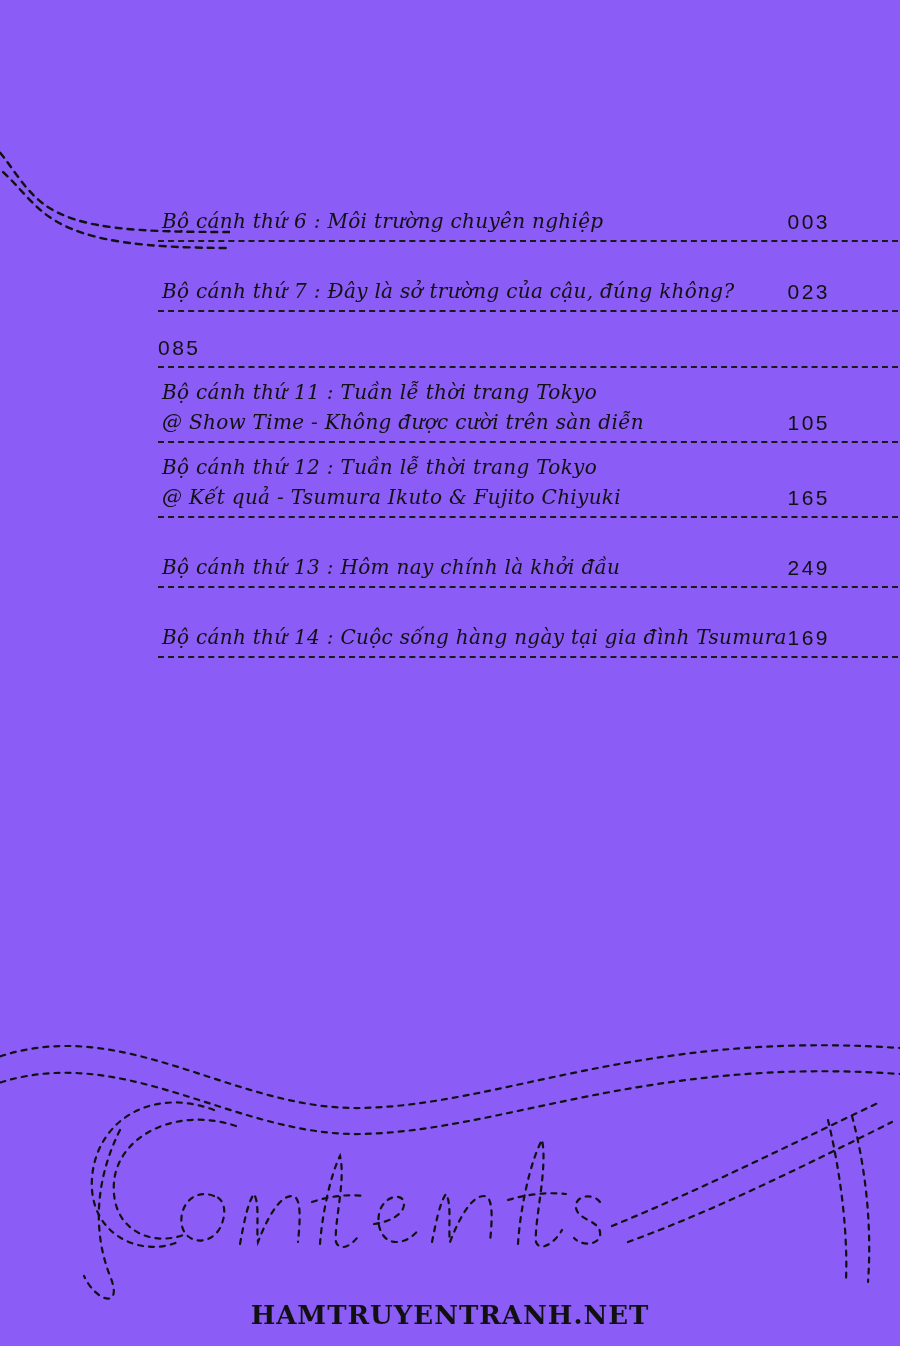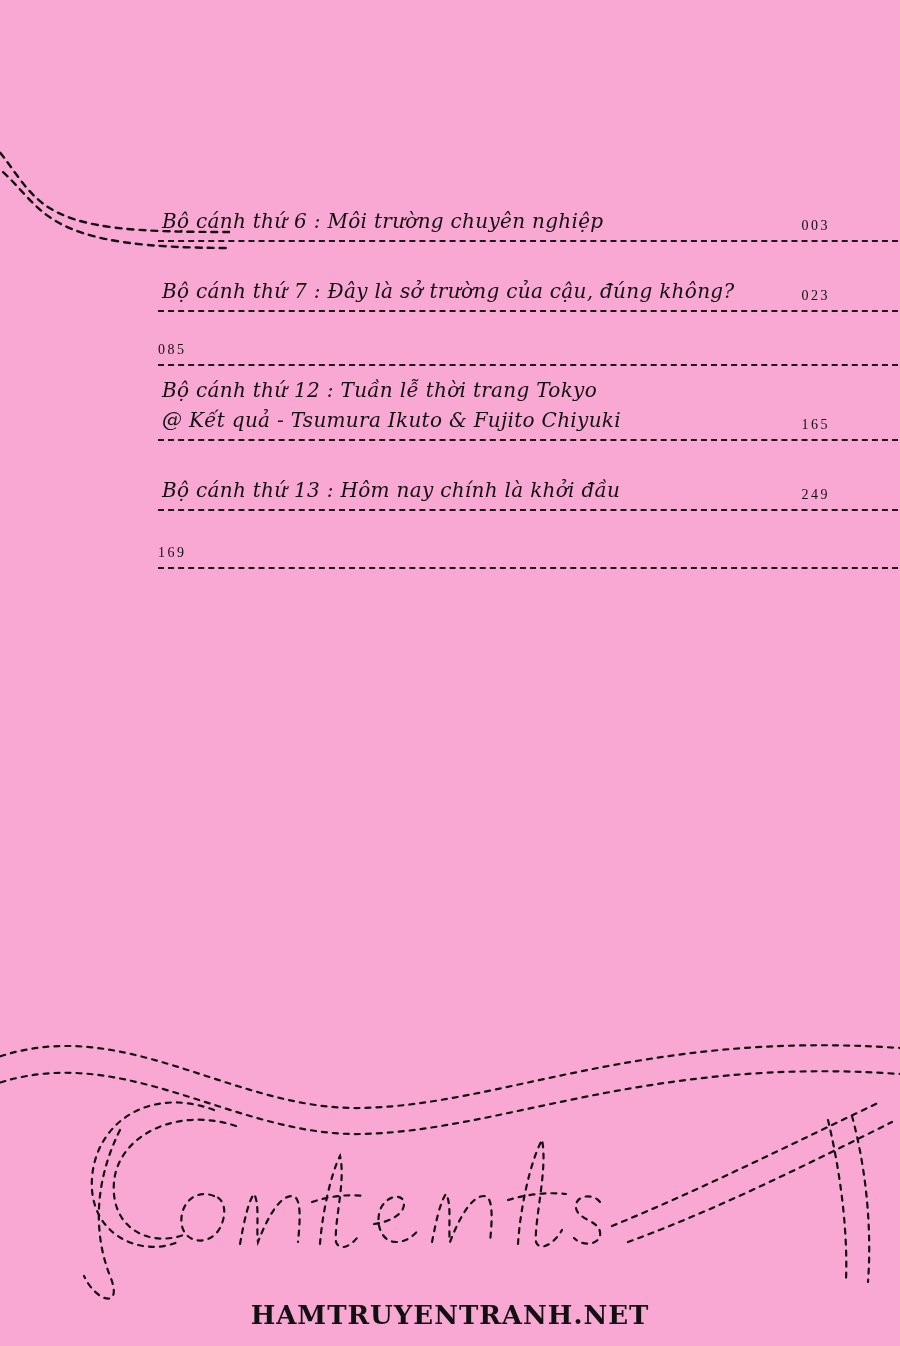--- a/index.html
+++ b/index.html
@@ -4,21 +4,21 @@
 <style>
   html, body {
     margin: 0;
     padding: 0;
     background: #ffffff;
   }
   .page {
     position: relative;
     width: 900px;
     height: 1346px;
-    background: #f9a8d4;
+    background: #8b5cf6;
     overflow: hidden;
     font-family: "Liberation Serif", serif;
     color: #111111;
   }
 
   
   .ribbon-top {
     position: absolute;
     left: -30px;
     top: 120px;
@@ -56,36 +56,36 @@
   .toc-title {
     font-family: "DejaVu Serif", "Liberation Serif", serif;
     font-style: italic;
     font-size: 20px;
     line-height: 30px;
     letter-spacing: 0.3px;
     white-space: pre-line;
     padding-left: 4px;
   }
   .toc-page {
-    font-family: Liberation Serif, serif;
-    font-size: 14px;
+    font-family: Liberation Sans, sans-serif;
+    font-size: 21px;
     letter-spacing: 2.5px;
     padding-right: 68px;
     padding-bottom: 2px;
     white-space: nowrap;
   }
   .dash-rule {
     margin-top: 4px;
     border-bottom: 2px dashed #1a1a1a;
     width: 100%;
   }
 
   
   .gap-lg { margin-bottom: 34px; }
-  .gap-md { margin-bottom: 30px; }
+  .gap-md { margin-bottom: 24px; }
   .gap-sm { margin-bottom: 9px; }
 
   .watermark {
     position: absolute;
     left: 0;
     top: 1300px;
     width: 900px;
     text-align: center;
     font-family: "DejaVu Serif", "Liberation Serif", serif;
     font-weight: 700;
@@ -124,40 +124,49 @@
 
 
 
     <div class="toc-entry gap-sm">
       <div class="rowline">
         <div class="toc-page">085</div>
       </div>
       <div class="dash-rule"></div>
     </div>
 
+    <div class="toc-entry gap-sm">
+      <div class="rowline">
+        <div class="toc-title">Bộ cánh thứ 11 : Tuần lễ thời trang Tokyo
+@ Show Time - Không được cười trên sàn diễn</div>
+        <div class="toc-page">105</div>
+      </div>
+      <div class="dash-rule"></div>
+    </div>
 
     <div class="toc-entry gap-lg">
       <div class="rowline">
         <div class="toc-title">Bộ cánh thứ 12 : Tuần lễ thời trang Tokyo
 @ Kết quả - Tsumura Ikuto &amp; Fujito Chiyuki</div>
         <div class="toc-page">165</div>
       </div>
       <div class="dash-rule"></div>
     </div>
 
     <div class="toc-entry gap-lg">
       <div class="rowline">
         <div class="toc-title">Bộ cánh thứ 13 : Hôm nay chính là khởi đầu</div>
         <div class="toc-page">249</div>
       </div>
       <div class="dash-rule"></div>
     </div>
 
     <div class="toc-entry">
       <div class="rowline">
+        <div class="toc-title">Bộ cánh thứ 14 : Cuộc sống hàng ngày tại gia đình Tsumura</div>
         <div class="toc-page">169</div>
       </div>
       <div class="dash-rule"></div>
     </div>
 
   </div>
 
   <svg class="contents-script" viewBox="0 0 900 320" xmlns="http://www.w3.org/2000/svg">
     <g fill="none" stroke="#111" stroke-width="2.2" stroke-dasharray="5 6" stroke-linecap="round">
 

